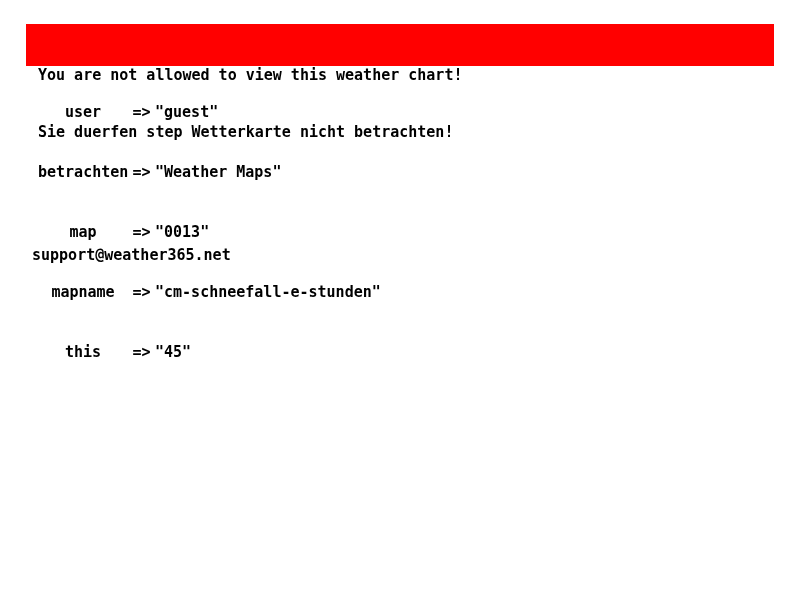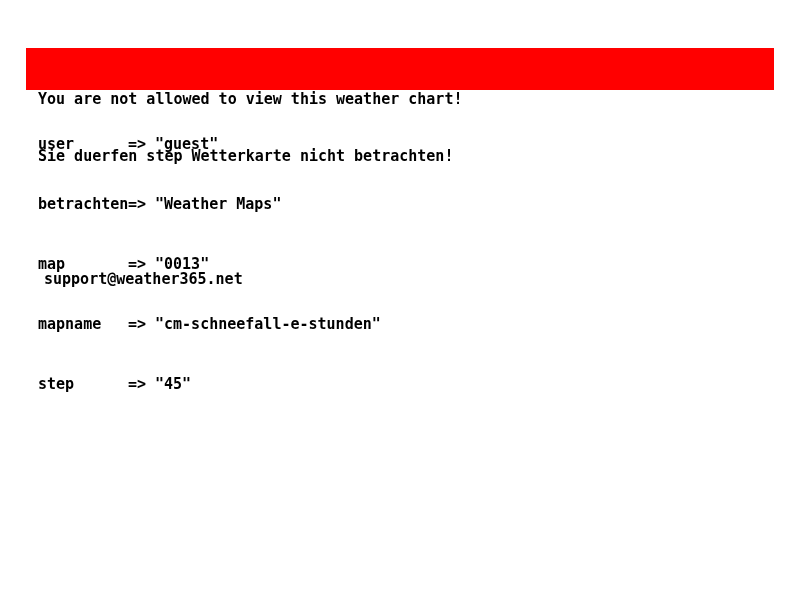--- a/index.html
+++ b/index.html
@@ -12,49 +12,49 @@
   }
   .page {
     position: relative;
     width: 800px;
     height: 484px;
     background: #ffffff;
     font-family: "DejaVu Sans Mono", "Liberation Mono", monospace;
     font-weight: bold;
     font-size: 15px;
     color: #000000;
-    margin-top: 24px;
   }
   .banner {
     position: absolute;
     left: 26px;
     width: 748px;
     height: 42px;
     padding-left: 12px;
     padding-top: 4px;
     box-sizing: border-box;
     line-height: 19px;
     white-space: pre;
   }
   .banner-error { top: 24px; background: #ff0000; }
   .banner-support { top: 199px; background: #00ff00; }
   .details {
     position: absolute;
     left: 38px;
-    top: 70px;
+    top: 62px;
     line-height: 20px;
     white-space: pre;
+    text-align: center;
   }
   .detail-row { display: flex; height: 20px; }
   .detail-key { display: inline-block; width: 90px; }
   .detail-arrow { display: inline-block; width: 27px; }
   .detail-value { display: inline-block; }
   .footer {
     position: absolute;
-    left: 44px;
+    left: 32px;
     top: 245px;
     width: 727px;
     line-height: 20px;
     display: flex;
     justify-content: space-between;
     white-space: pre;
   }
 </style>
 </head>
 <body>
@@ -81,21 +81,21 @@
       <span class="detail-key">map</span>
       <span class="detail-arrow">=&gt;</span>
       <span class="detail-value">"0013"</span>
     </div>
     <div class="detail-row">
       <span class="detail-key">mapname</span>
       <span class="detail-arrow">=&gt;</span>
       <span class="detail-value">"cm-schneefall-e-stunden"</span>
     </div>
     <div class="detail-row">
-      <span class="detail-key">step</span>
+      <span class="detail-key">this</span>
       <span class="detail-arrow">=&gt;</span>
       <span class="detail-value">"45"</span>
     </div>
   </div>
 
 
   <div class="footer">
     <span>support@weather365.net</span>
   </div>
 

